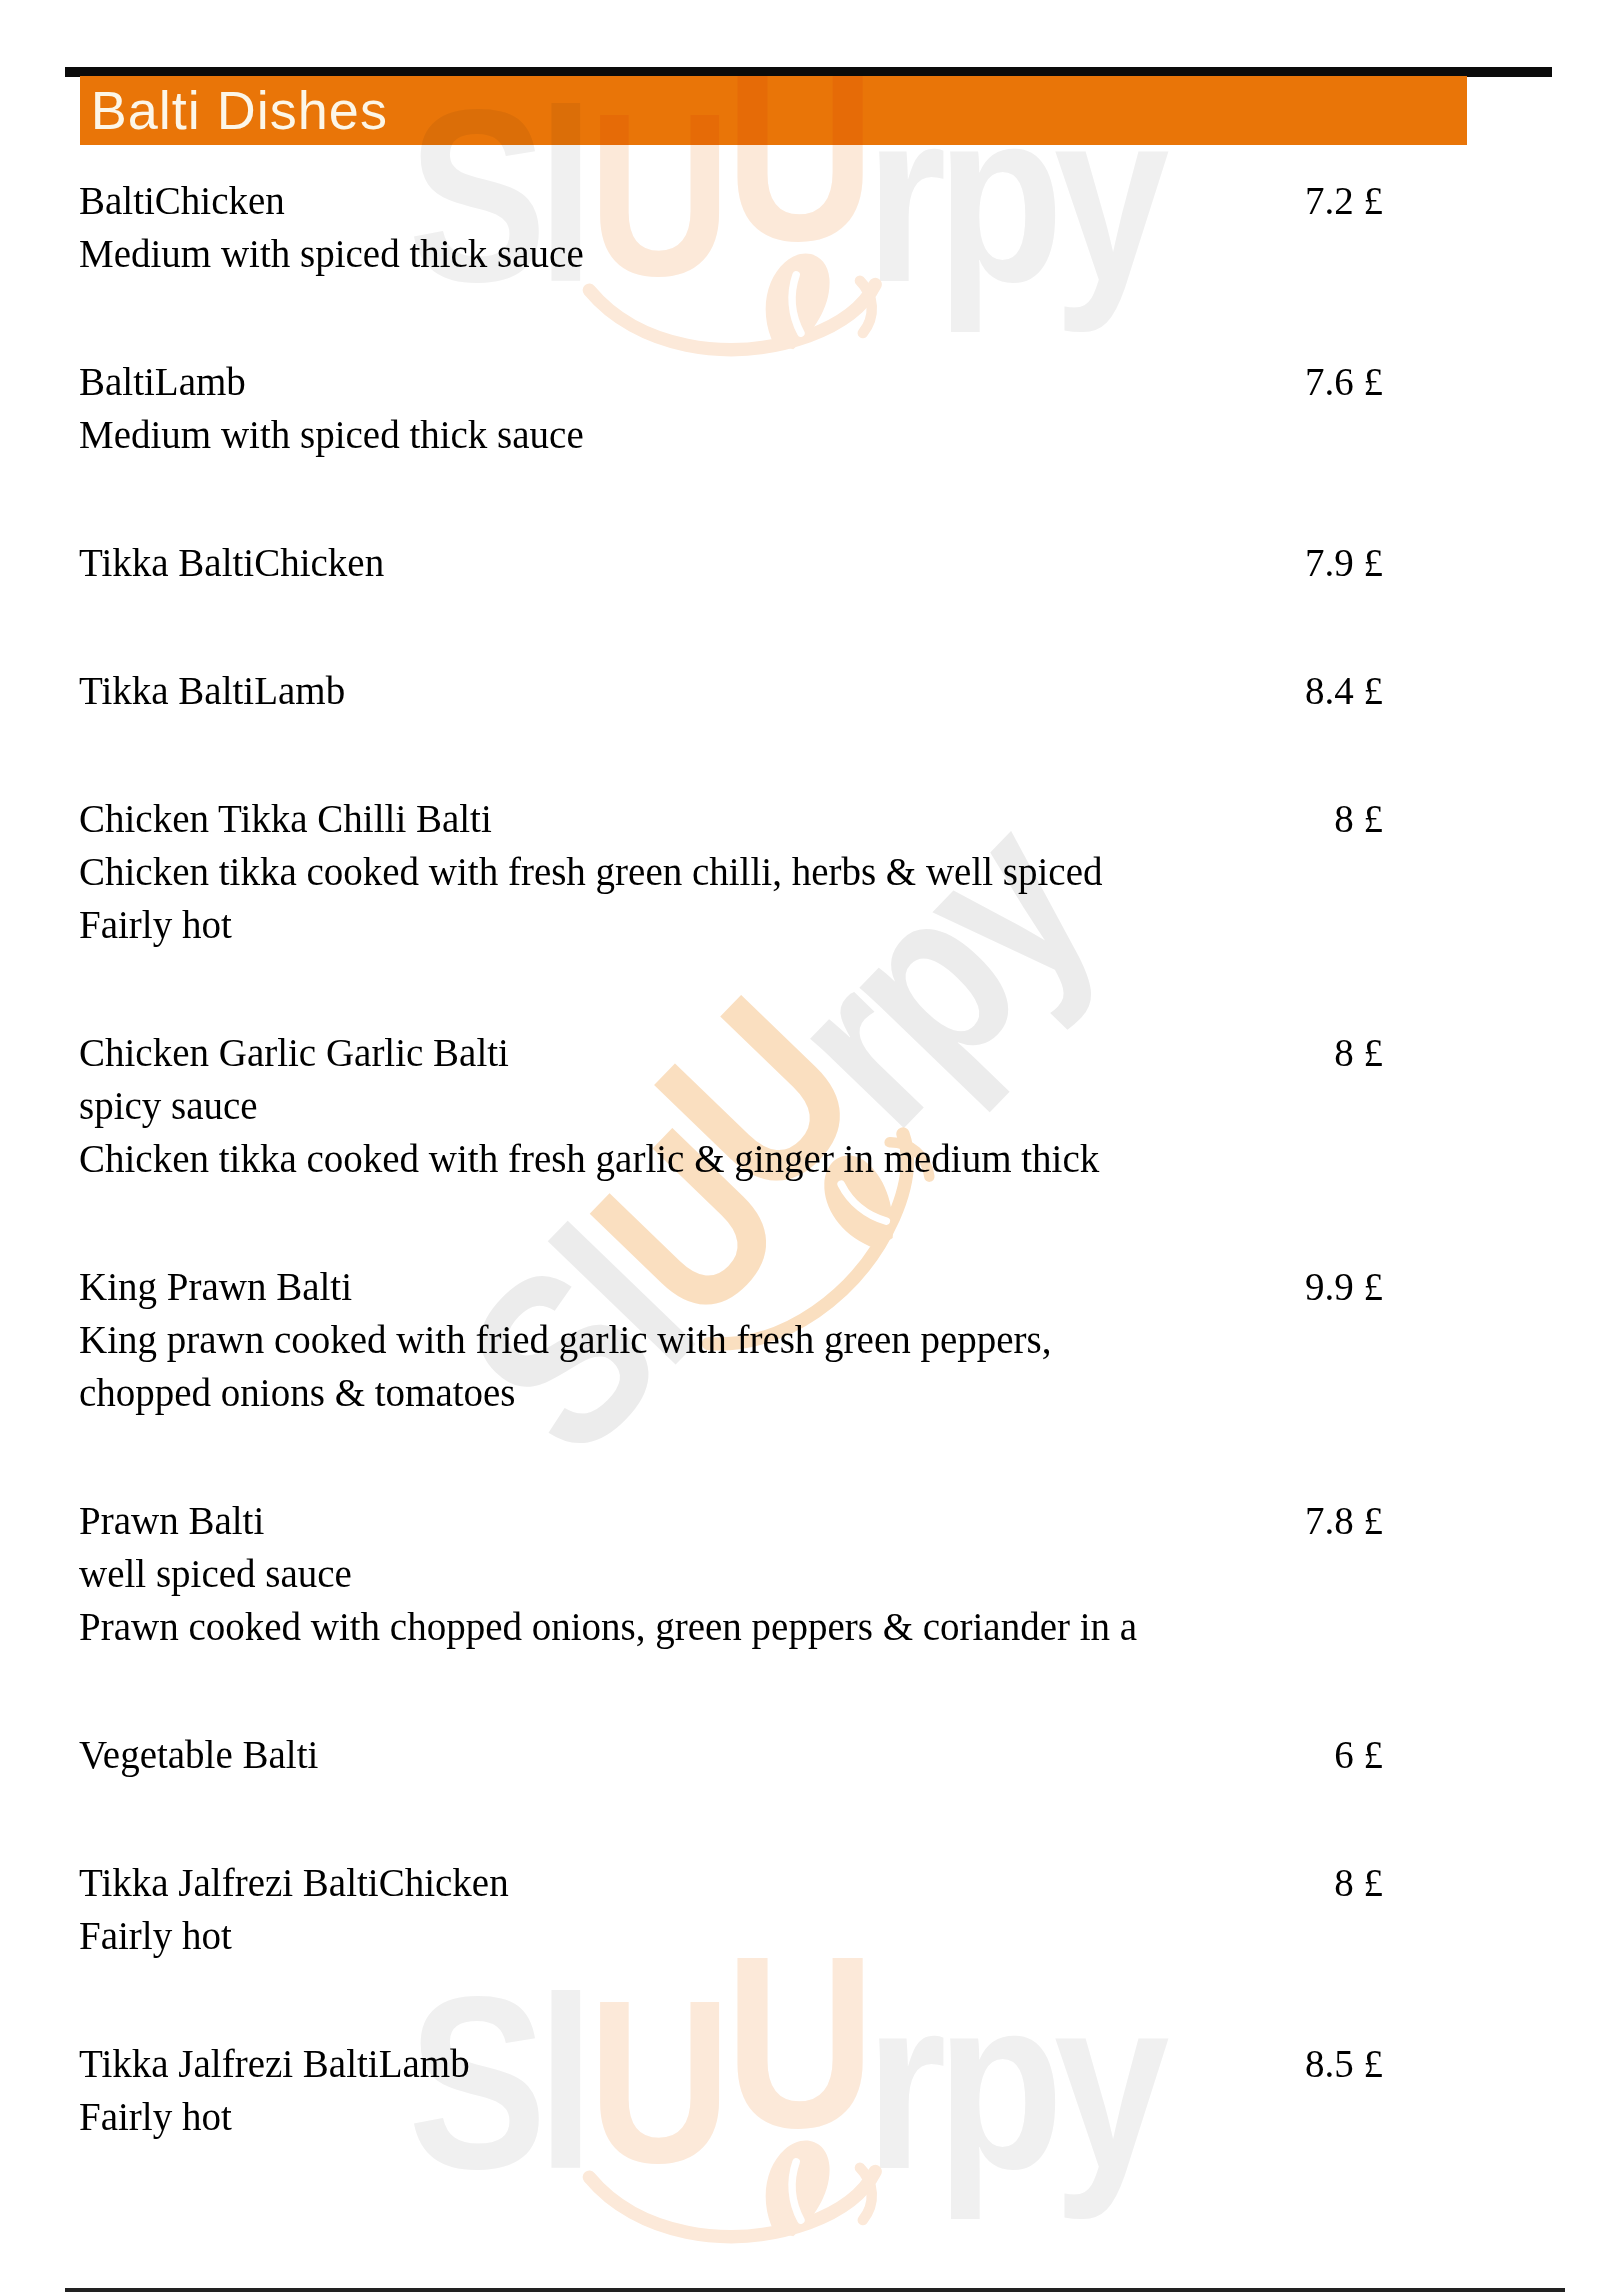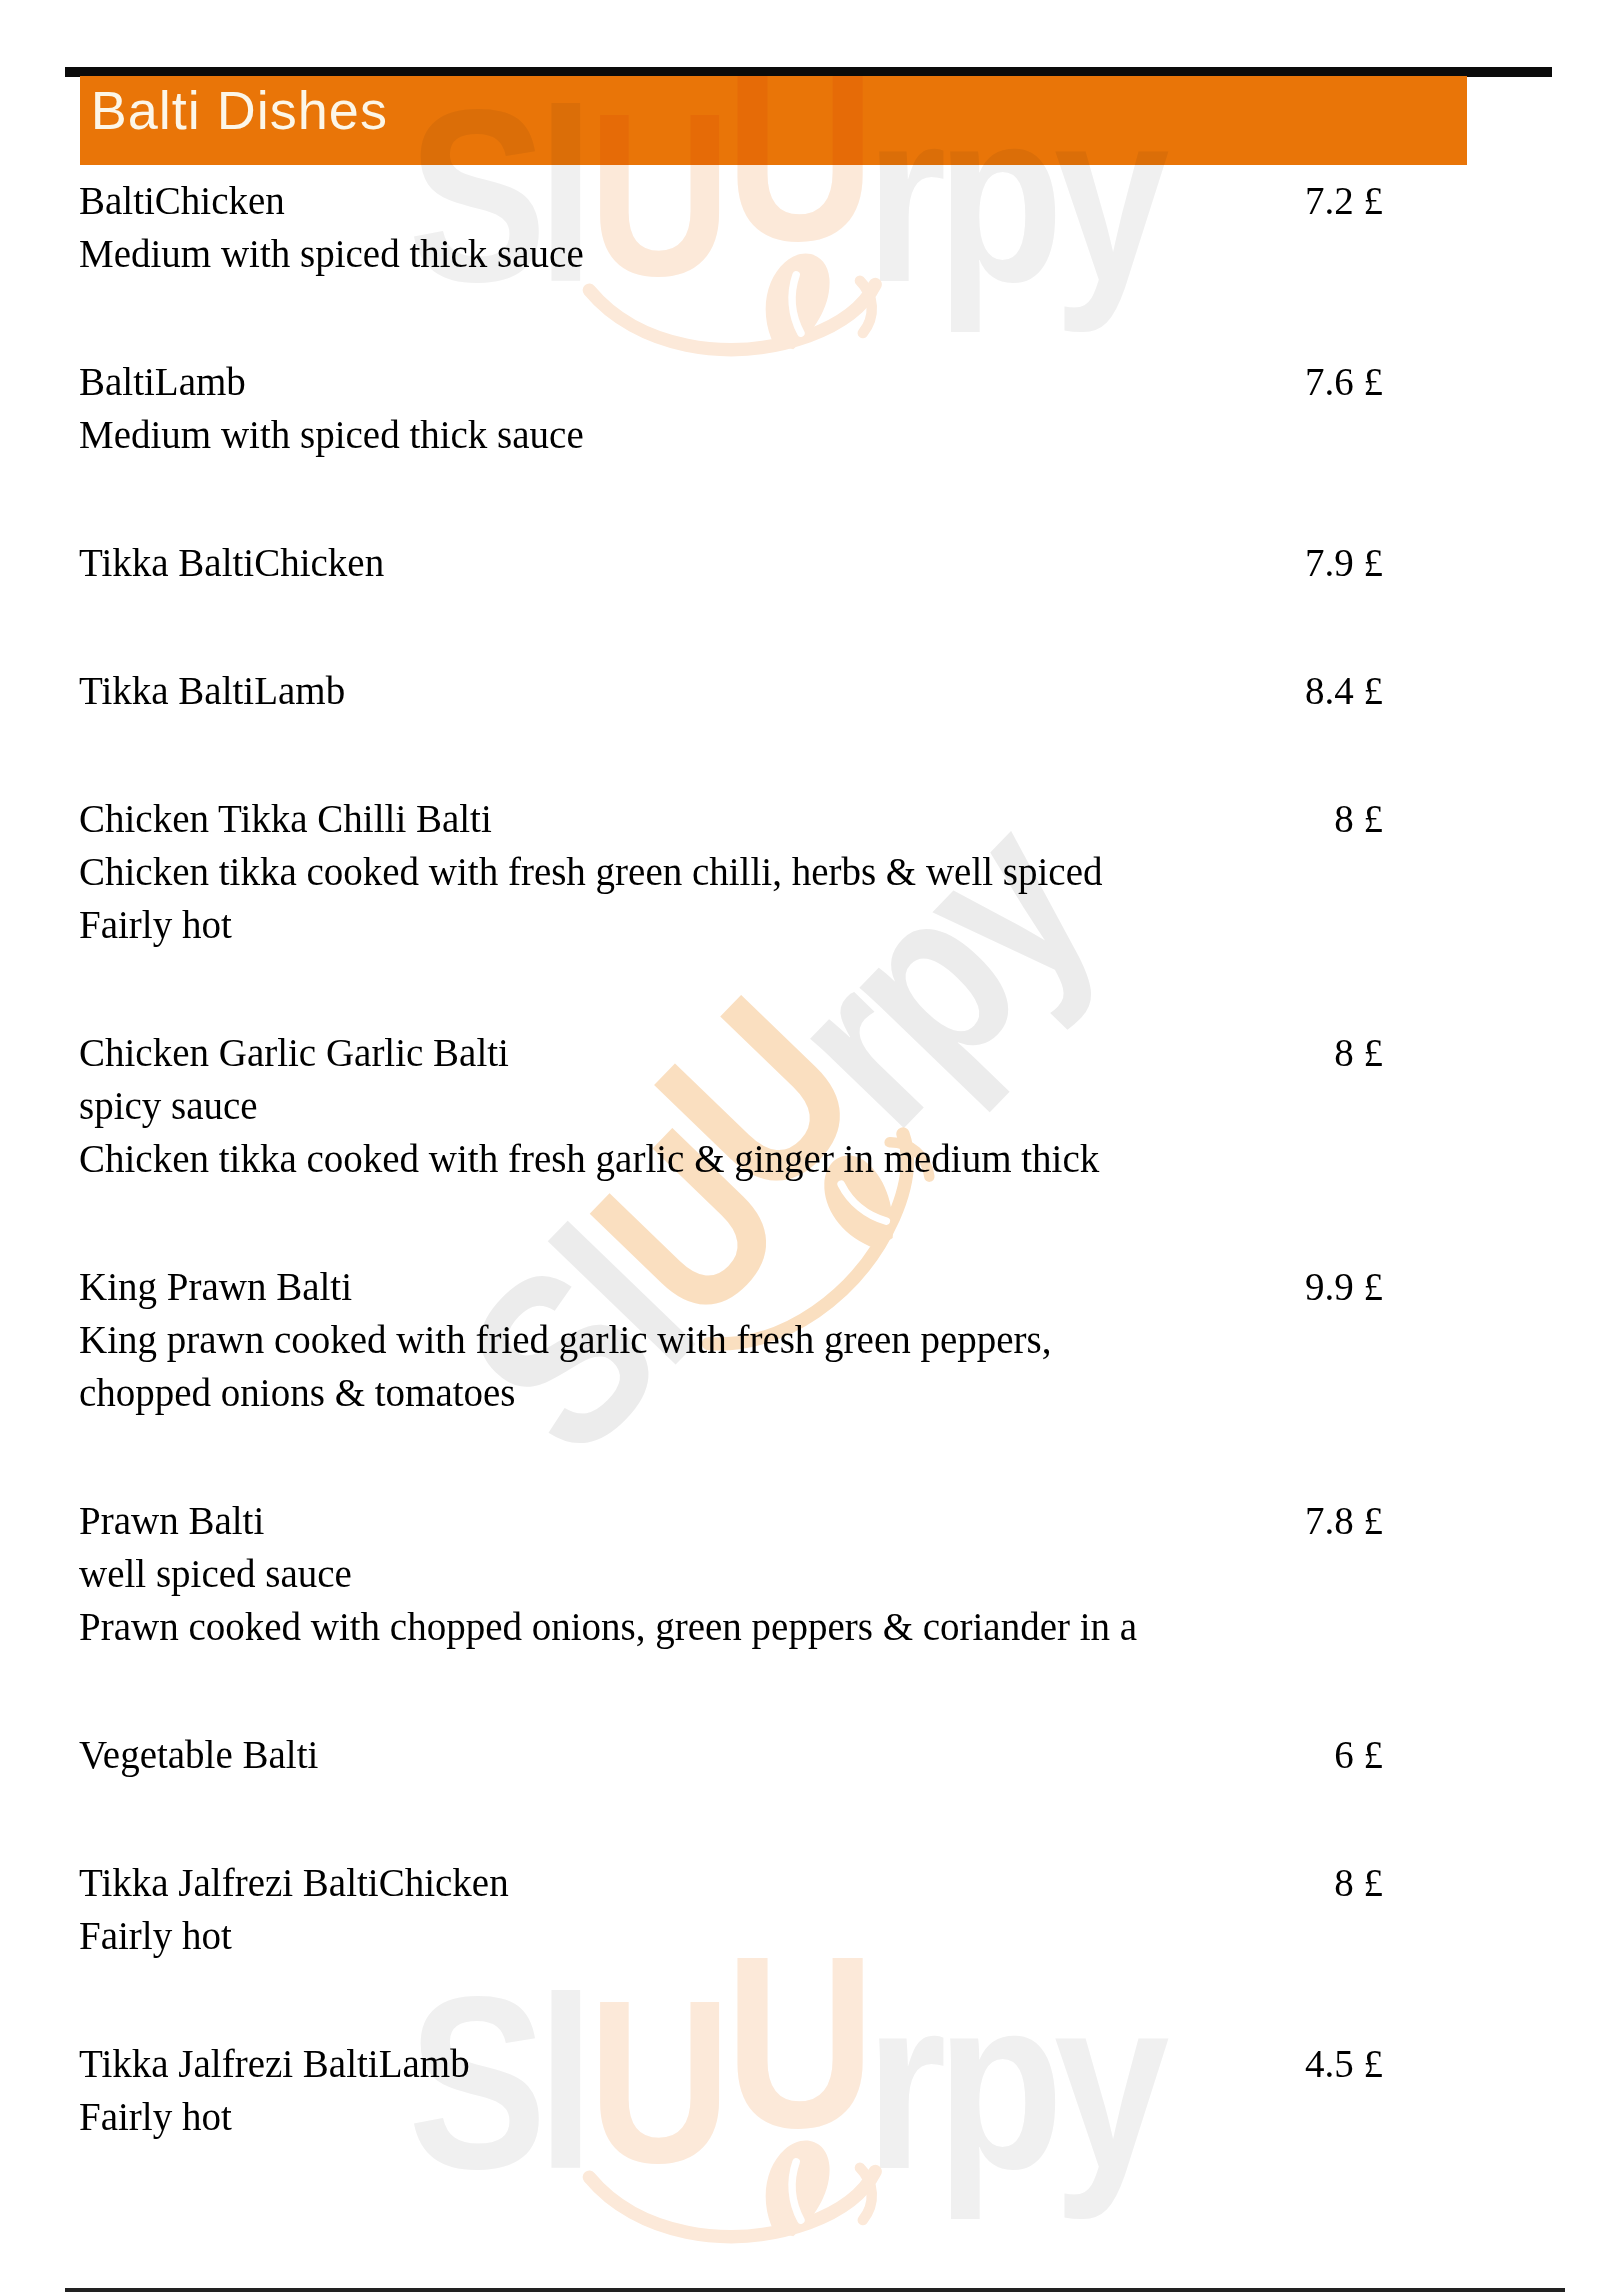--- a/index.html
+++ b/index.html
@@ -11,21 +11,21 @@
     overflow:hidden;
     font-family:"Liberation Serif", serif;
   }
   
   .topbar{
     position:absolute;left:65px;top:67px;width:1487px;height:9.8px;
     background:var(--bar-black,#0b0b0b);
   }
   
   .header{
-    position:absolute;left:80px;top:76px;width:1387px;height:89px;
+    position:absolute;left:80px;top:76px;width:1387px;height:69px;
     background:var(--accent-orange,#e97508);
   }
   .title{
     display:block;
     padding-left:10.8px;
     font-family:"Liberation Sans", sans-serif;
     font-size:54px;line-height:69px;
     letter-spacing:1px;
     color:var(--header-text,#fcf6e8);
   }
@@ -201,20 +201,20 @@
     <div class="row">
       <span class="name">Tikka Jalfrezi BaltiChicken</span>
       <span class="price">8 £</span>
     </div>
   <div class="desc">Fairly hot</div>
       </div>
 
   <div class="item">
     <div class="row">
       <span class="name">Tikka Jalfrezi BaltiLamb</span>
-      <span class="price">4.5 £</span>
+      <span class="price">8.5 £</span>
     </div>
   <div class="desc">Fairly hot</div>
       </div>
 </div>
   <div class="bottombar"></div>
 </div>
 
 
 </body></html>

